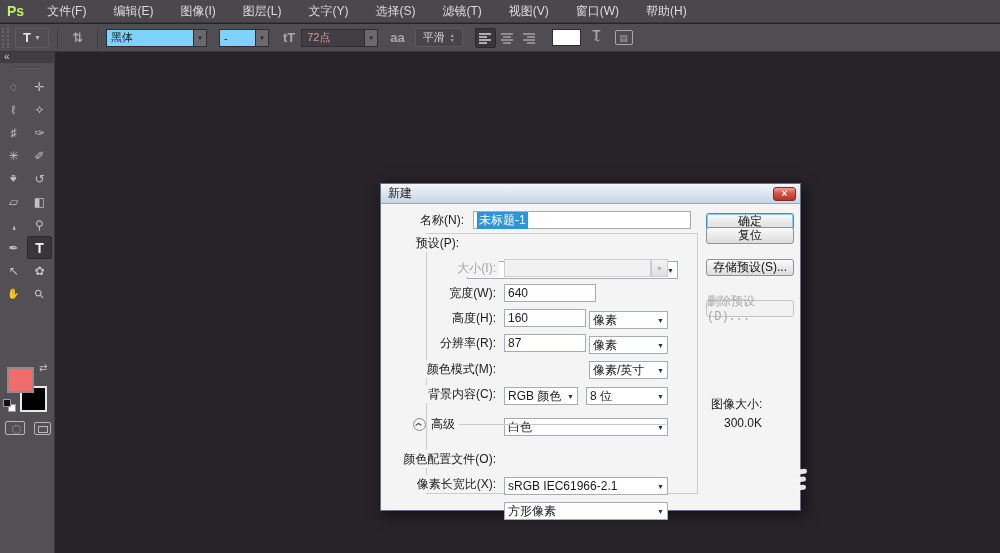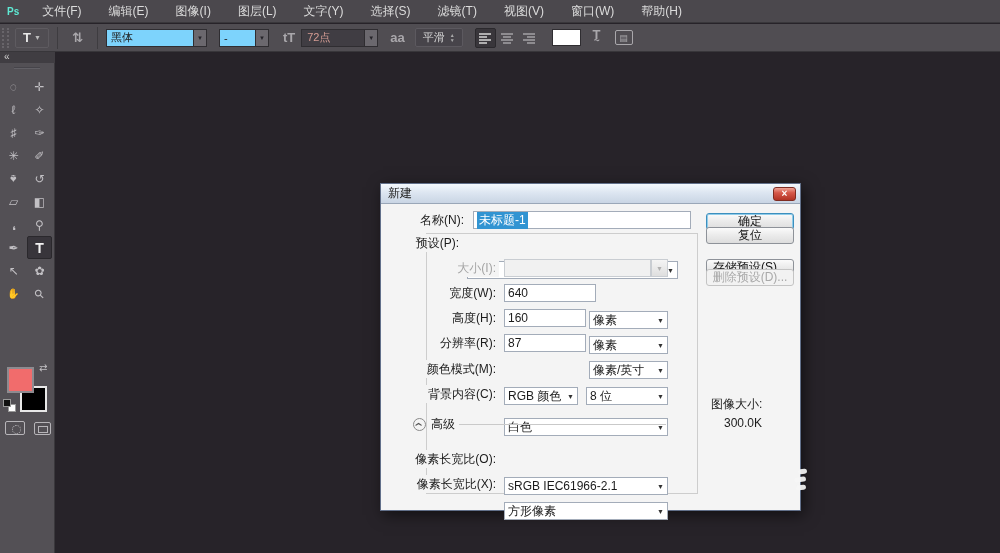--- a/index.html
+++ b/index.html
@@ -4,21 +4,21 @@
 <style>
   * { margin:0; padding:0; box-sizing:border-box; }
   html,body { width:1000px; height:553px; overflow:hidden;
     font-family:"Liberation Sans","DejaVu Sans",sans-serif; }
   body { position:relative; background:#272329; }
 
   
   .menubar { position:absolute; left:0; top:0; width:1000px; height:23px;
     background:#4b484d; border-bottom:1px solid #39373b;
     display:flex; align-items:center; color:#dcdcdc; font-size:12px; }
-  .ps-logo { color:#5eead4; font-weight:bold; font-size:10px; padding:0 10px 0 7px; }
+  .ps-logo { color:#bef264; font-weight:bold; font-size:14px; padding:0 10px 0 7px; }
   .menu-item { padding:0 14px 0 13px; height:23px; line-height:23px; cursor:default; white-space:nowrap; }
 
   
   .optionsbar { position:absolute; left:0; top:24px; width:1000px; height:28px;
     background:#504d52; border-bottom:1px solid #38363a;
     display:flex; align-items:center; color:#c9c9c9; font-size:11px; }
   .grip { width:7px; height:20px; margin-left:2px;
     border-left:2px dotted #68656a; border-right:2px dotted #68656a; }
   .tool-preset { margin-left:6px; width:34px; height:20px; display:flex; align-items:center;
     justify-content:center; border:1px solid #5e5b60; border-radius:2px; color:#e8e8e8;
@@ -380,42 +380,42 @@
     <span>白色</span>
     <span class="arr">▼</span>
   </div>
 
   <div class="adv-circle">
     <span>❮</span>
   </div>
   <span class="adv-label">高级</span>
   <div class="adv-line"></div>
 
-  <span class="dlabel" style="right:301px; top:266px;">像素长宽比(O):</span>
+  <span class="dlabel" style="right:301px; top:266px;">颜色配置文件(O):</span>
   <div class="tfield combo" style="left:123px; top:266px; width:164px;">
     <span>sRGB IEC61966-2.1</span>
     <span class="arr">▼</span>
   </div>
 
   <span class="dlabel" style="right:301px; top:291px;">像素长宽比(X):</span>
   <div class="tfield combo" style="left:123px; top:291px; width:164px;">
     <span>方形像素</span>
     <span class="arr">▼</span>
   </div>
 
   <div class="dbtn focused" style="top:29px;">
     <span>确定</span>
   </div>
   <div class="dbtn" style="top:43px;">
     <span>复位</span>
   </div>
   <div class="dbtn" style="top:75px;">
     <span>存储预设(S)...</span>
   </div>
-  <div class="dbtn disabled" style="top:85px;">
+  <div class="dbtn disabled" style="top:116px;font-family:Liberation Mono, monospace;">
     <span>删除预设(D)...</span>
   </div>
 
   <span class="imgsize-label">图像大小:</span>
   <span class="imgsize-value">300.0K</span>
 </div>
 
 <div class="watermark">
     <i></i>
     <i></i>

